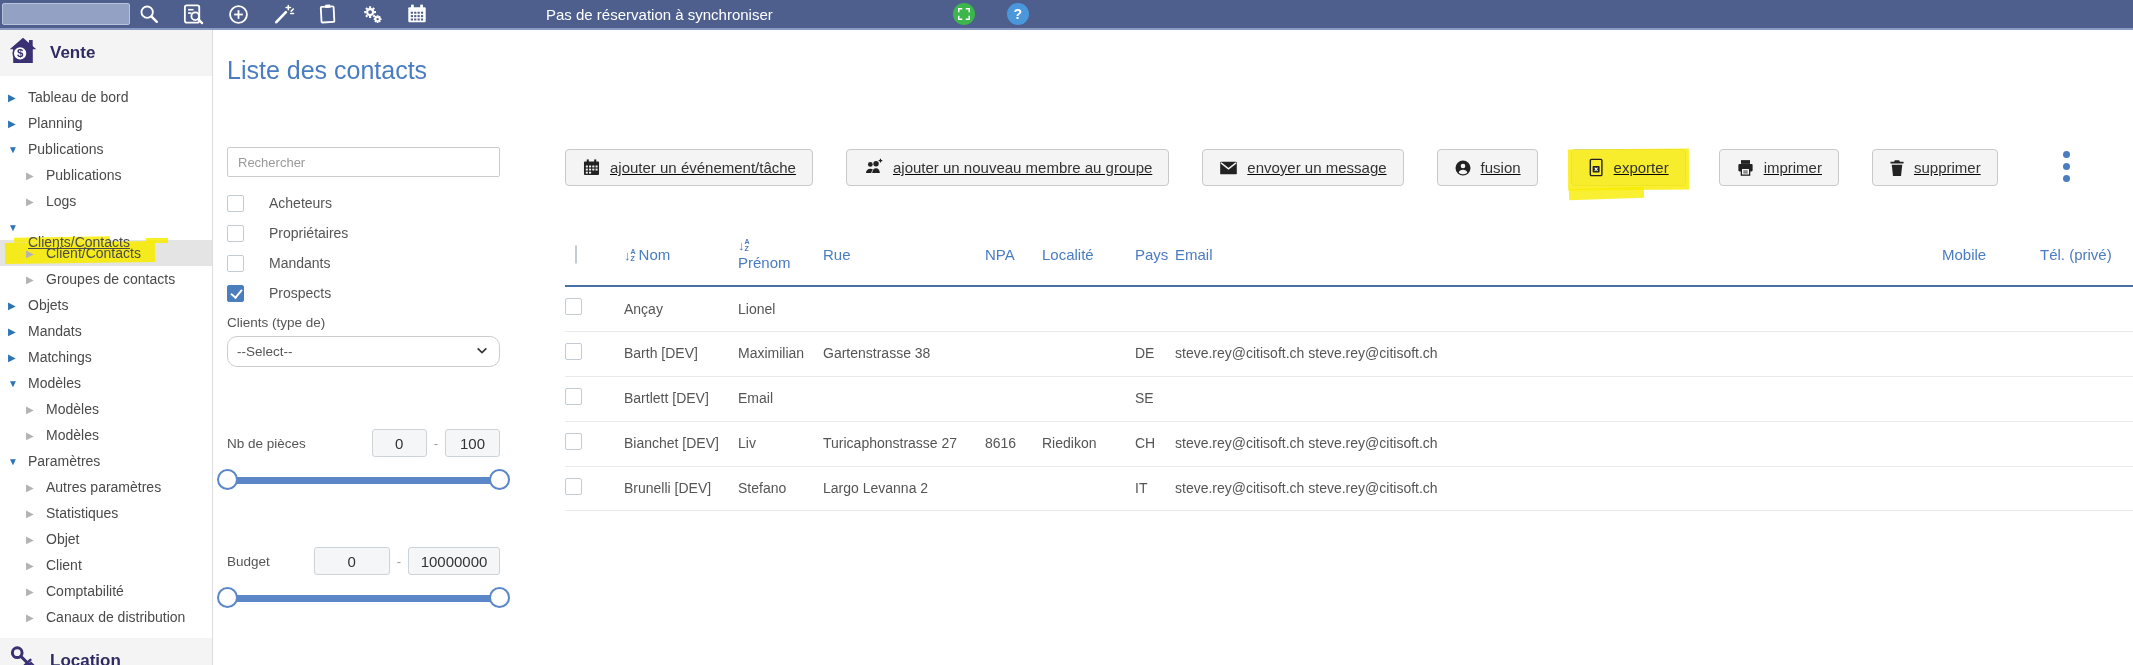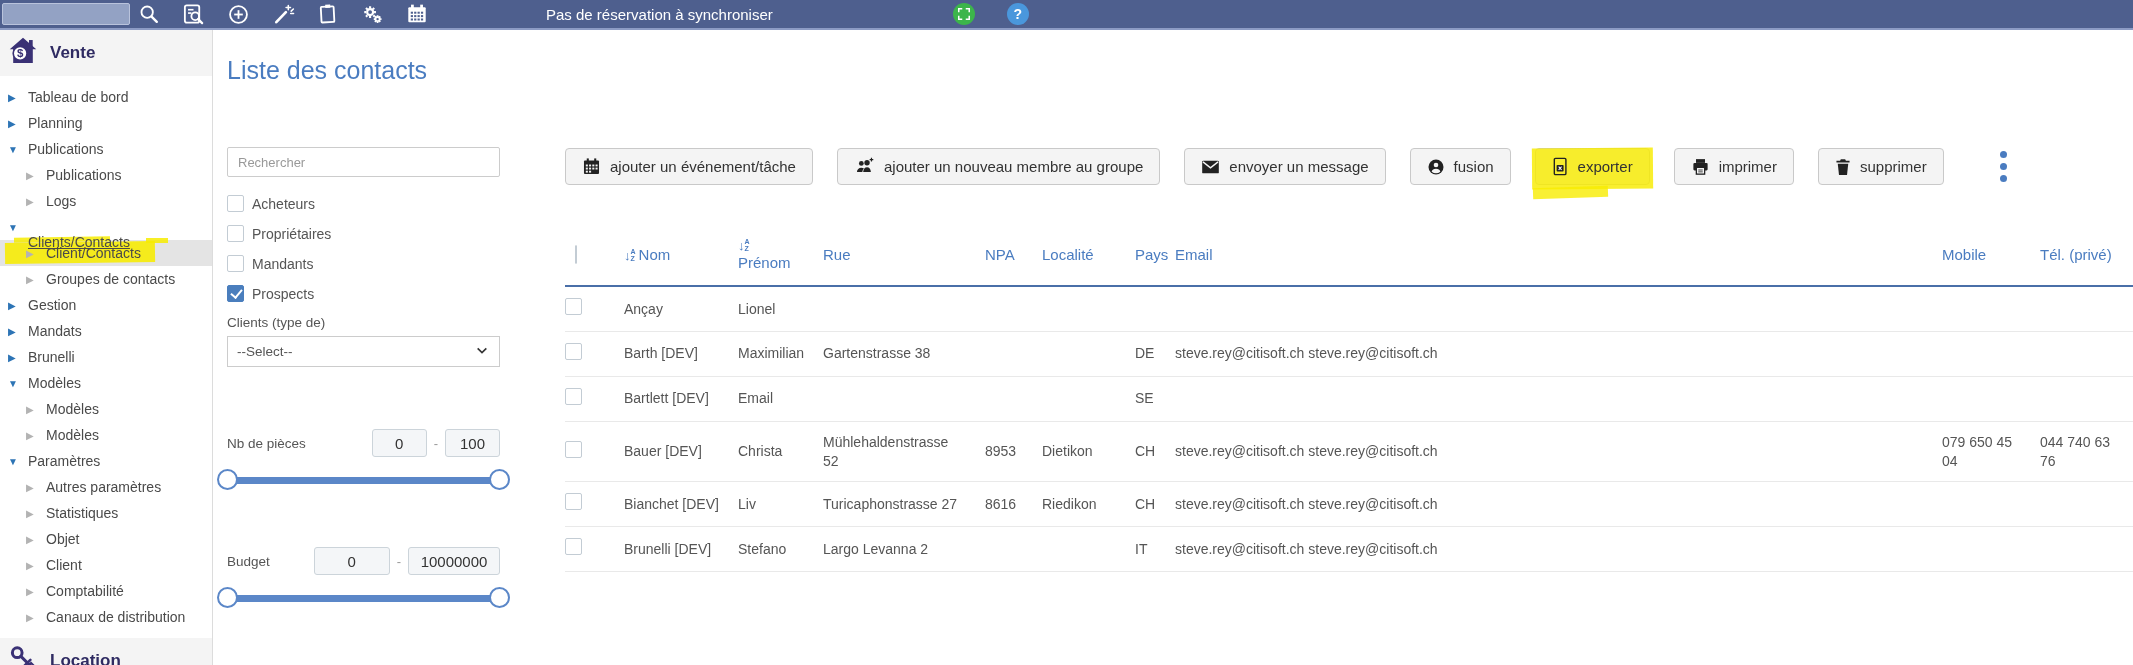--- a/index.html
+++ b/index.html
@@ -69,34 +69,34 @@
   .page-subtitle { color:#9a9a9a; font-size:13px; margin-top:7px; }
 
   
   .filter-panel { position:absolute; left:14px; top:117px; width:273px; }
   .filter-search {
     width:273px; height:30px; border:1px solid #ccc; border-radius:2px;
     font-size:13px; color:#555; padding:0 10px; outline:none; font-family:inherit;
   }
   .filter-search::placeholder { color:#999; }
   .cb-list { margin-top:18px; }
-  .cb-row { display:flex; align-items:center; gap:8px; margin-bottom:13px; cursor:pointer; }
+  .cb-row { display:flex; gap:25px; margin-bottom:13px; cursor:pointer; }
   .checkbox {
     width:17px; height:17px; border:1.5px solid #c3ccd4; border-radius:2px;
     background:#fff; position:relative; flex:0 0 auto;
   }
   .checkbox.checked { background:#4a7ebd; border-color:#4a7ebd; }
   .checkbox.checked::after {
     content:""; position:absolute; left:4.5px; top:1px; width:5px; height:9px;
     border:solid #fff; border-width:0 2.2px 2.2px 0; transform:rotate(40deg);
   }
   .cb-label { font-size:14px; color:#555; }
   .ft-label { font-size:13.5px; color:#555; margin:10px 0 6px; }
   .select {
-    width:273px; height:31px; border:1px solid #ccc; border-radius:0;
+    width:273px; height:31px; border:1px solid #ccc; border-radius:10px;
     display:flex; align-items:center; justify-content:space-between;
     padding:0 9px; cursor:pointer; background:#fff;
   }
   .select .sel-val { font-size:13.5px; color:#555; }
 
   .range-group { margin-top:56px; }
   .range-group.first { margin-top:62px; }
   .range-head { display:flex; align-items:center; }
   .range-label { font-size:13.5px; color:#555; margin-right:auto; }
   .range-box {
@@ -109,21 +109,21 @@
   .slider .track { position:absolute; left:0; right:0; top:8px; height:7px; background:#5b87c8; border-radius:4px; }
   .slider .handle {
     position:absolute; top:0; width:21px; height:21px; border-radius:50%;
     background:#fff; border:2.5px solid #5b87c8; cursor:grab;
   }
   .slider .handle.left { left:-10px; }
   .slider .handle.right { right:-10px; }
 
   
   .content { position:absolute; left:352px; top:117px; right:0; }
-  .toolbar { display:flex; align-items:center; gap:24px; }
+  .toolbar { display:flex; align-items:flex-end; gap:33px;text-decoration:underline; }
   .btn-wrap { position:relative; }
   .btn {
     position:relative; display:flex; align-items:center; gap:9px;
     height:37px; padding:0 16px; background:#f4f4f4; border:1px solid #c9c9c9;
     border-radius:4px; font-size:15px; color:#333; cursor:pointer; font-family:inherit;
     white-space:nowrap;
   }
   .btn .b-icon { display:flex; align-items:center; position:relative; z-index:2; color:#222; }
   .btn .b-label { position:relative; z-index:2; }
   .btn-wrap.highlighted .marker {
@@ -292,29 +292,29 @@
           <span class="hl-marker"></span>
           <span class="arrow">▶</span>
           <span class="t-label">Client/Contacts</span>
         </div>
         <div class="tree-item level-1">
           <span class="arrow">▶</span>
           <span class="t-label">Groupes de contacts</span>
         </div>
         <div class="tree-item level-0">
           <span class="arrow">▶</span>
-          <span class="t-label">Gestion</span>
+          <span class="t-label">Objets</span>
         </div>
         <div class="tree-item level-0">
           <span class="arrow">▶</span>
           <span class="t-label">Mandats</span>
         </div>
         <div class="tree-item level-0">
           <span class="arrow">▶</span>
-          <span class="t-label">Brunelli</span>
+          <span class="t-label">Matchings</span>
         </div>
         <div class="tree-item level-0">
           <span class="arrow">▼</span>
           <span class="t-label">Modèles</span>
         </div>
         <div class="tree-item level-1">
           <span class="arrow">▶</span>
           <span class="t-label">Modèles</span>
         </div>
         <div class="tree-item level-1">
@@ -620,32 +620,20 @@
               <td class="c-rue"></td>
               <td class="c-npa"></td>
               <td class="c-loc"></td>
               <td class="c-pays">SE</td>
               <td class="c-email"></td>
               <td class="c-mobile"></td>
               <td class="c-tel"></td>
             </tr>
             <tr>
               <td class="th-check"><span class="checkbox" style="display: inline-block;"></span></td>
-              <td class="c-nom">Bauer [DEV]</td>
-              <td class="c-prenom">Christa</td>
-              <td class="c-rue">Mühlehaldenstrasse 52</td>
-              <td class="c-npa">8953</td>
-              <td class="c-loc">Dietikon</td>
-              <td class="c-pays">CH</td>
-              <td class="c-email">steve.rey@citisoft.ch steve.rey@citisoft.ch</td>
-              <td class="c-mobile">079 650 45 04</td>
-              <td class="c-tel">044 740 63 76</td>
-            </tr>
-            <tr>
-              <td class="th-check"><span class="checkbox" style="display: inline-block;"></span></td>
               <td class="c-nom">Bianchet [DEV]</td>
               <td class="c-prenom">Liv</td>
               <td class="c-rue">Turicaphonstrasse 27</td>
               <td class="c-npa">8616</td>
               <td class="c-loc">Riedikon</td>
               <td class="c-pays">CH</td>
               <td class="c-email">steve.rey@citisoft.ch steve.rey@citisoft.ch</td>
               <td class="c-mobile"></td>
               <td class="c-tel"></td>
             </tr>

